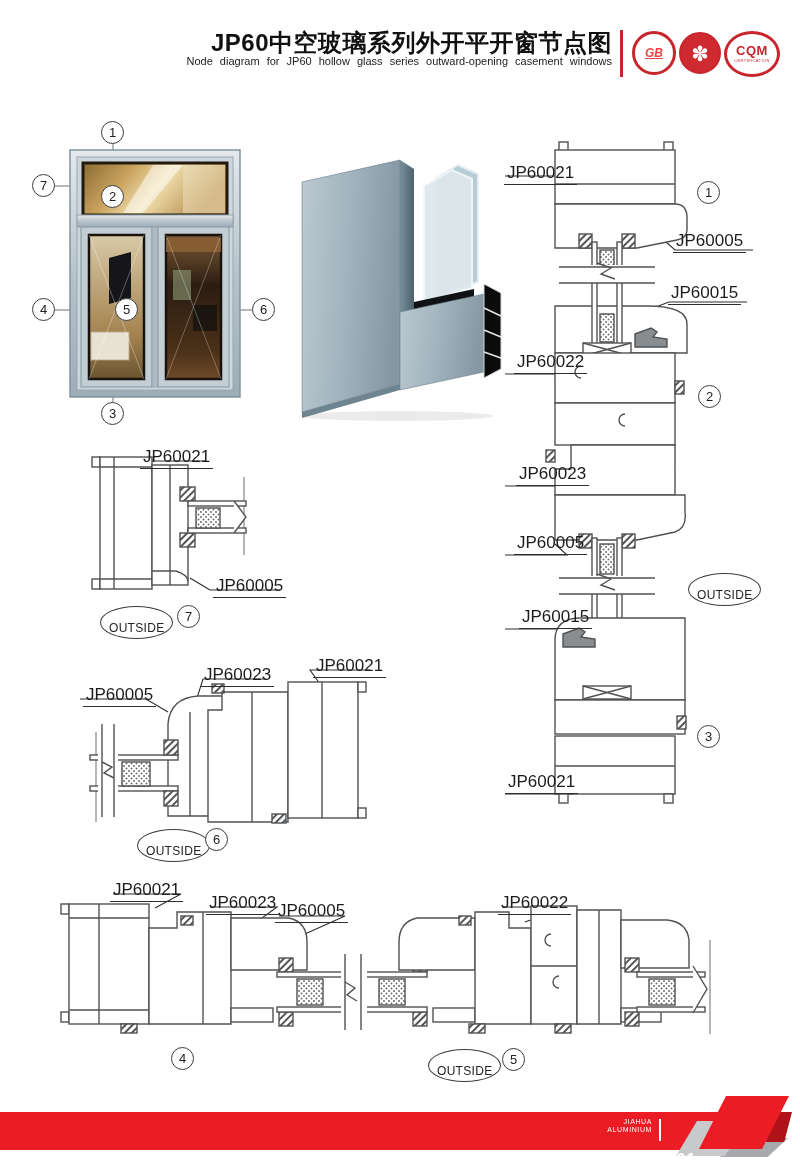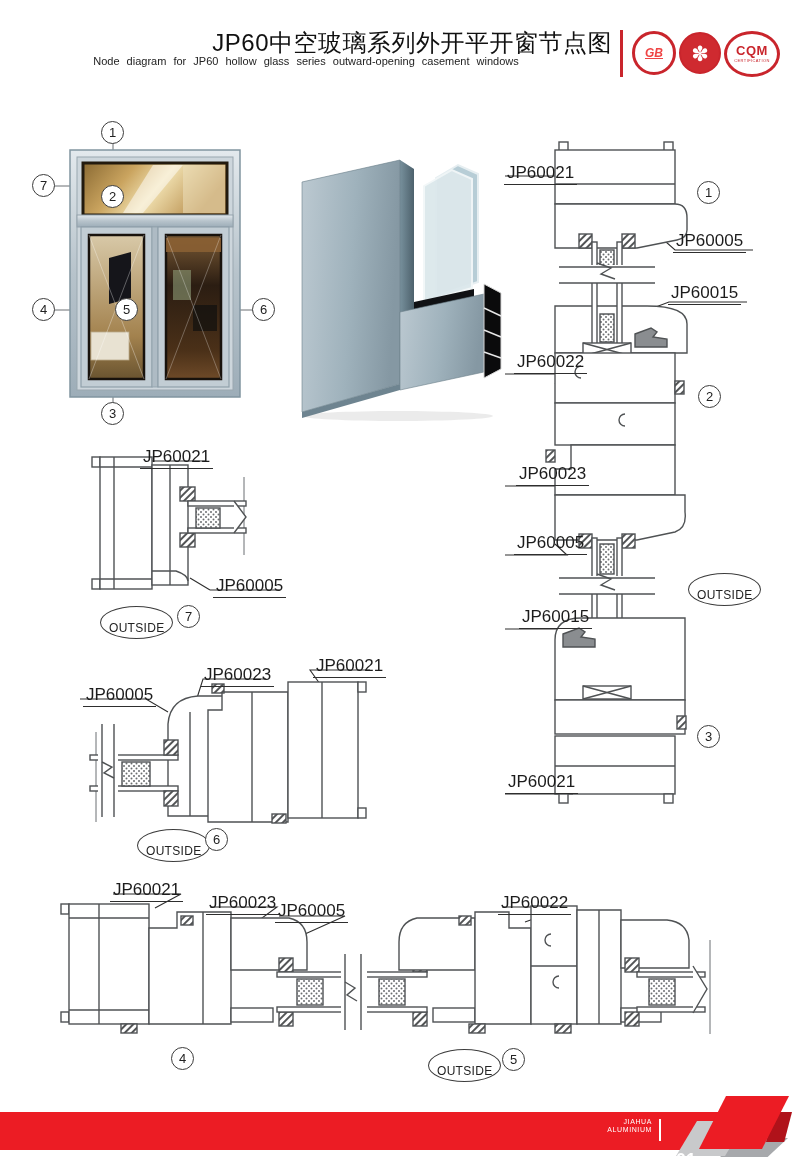--- a/index.html
+++ b/index.html
@@ -1,21 +1,21 @@
 <!DOCTYPE html>
 <html><head>
 <meta charset="utf-8">
 <style>
   html,body{margin:0;padding:0;background:#888;}
   .page{position:relative;width:800px;height:1167px;background:#ffffff;overflow:hidden;
         font-family:"Liberation Sans",sans-serif;}
   
   .hdr-title{position:absolute;left:0;top:27px;width:612px;text-align:right;
-             font-size:24px;font-weight:normal;color:#111;letter-spacing:0.5px;white-space:nowrap;}
-  .hdr-sub{position:absolute;left:0;top:55px;width:612px;text-align:center;
+             font-size:24px;font-weight:bold;color:#111;letter-spacing:0.5px;white-space:nowrap;}
+  .hdr-sub{position:absolute;left:0;top:55px;width:612px;text-align:right;
            font-size:11px;color:#222;word-spacing:4px;white-space:nowrap;}
   .hdr-divider{position:absolute;left:620px;top:30px;width:3px;height:47px;background:#c9252c;}
   .logo{position:absolute;border-radius:50%;box-sizing:border-box;background:#fff;}
   .logo-gb{left:632px;top:31px;width:44px;height:44px;border:3px solid #c9252c;
            display:flex;align-items:center;justify-content:center;}
   .logo-gb span{font-size:12px;font-weight:bold;font-style:italic;color:#ef4444;text-decoration:underline;}
   .logo-flower{left:679px;top:32px;width:42px;height:42px;border:2px solid #c9252c;background:#cf2a30;
            display:flex;align-items:center;justify-content:center;}
   .logo-flower span{color:#fff;font-size:21px;line-height:21px;}
   .logo-cqm{left:724px;top:31px;width:56px;height:46px;border:3px solid #c9252c;border-radius:50%;

